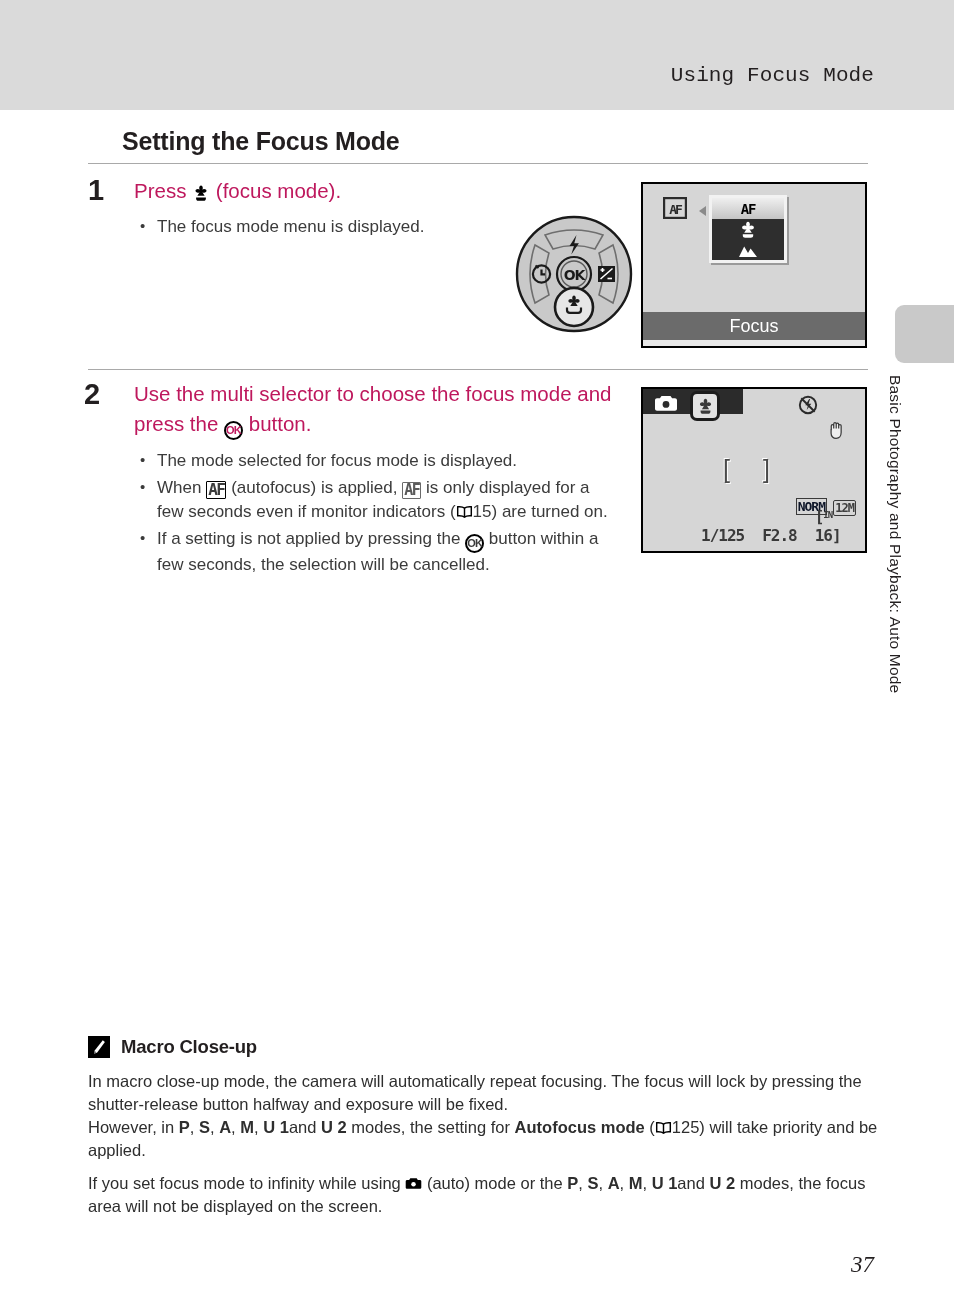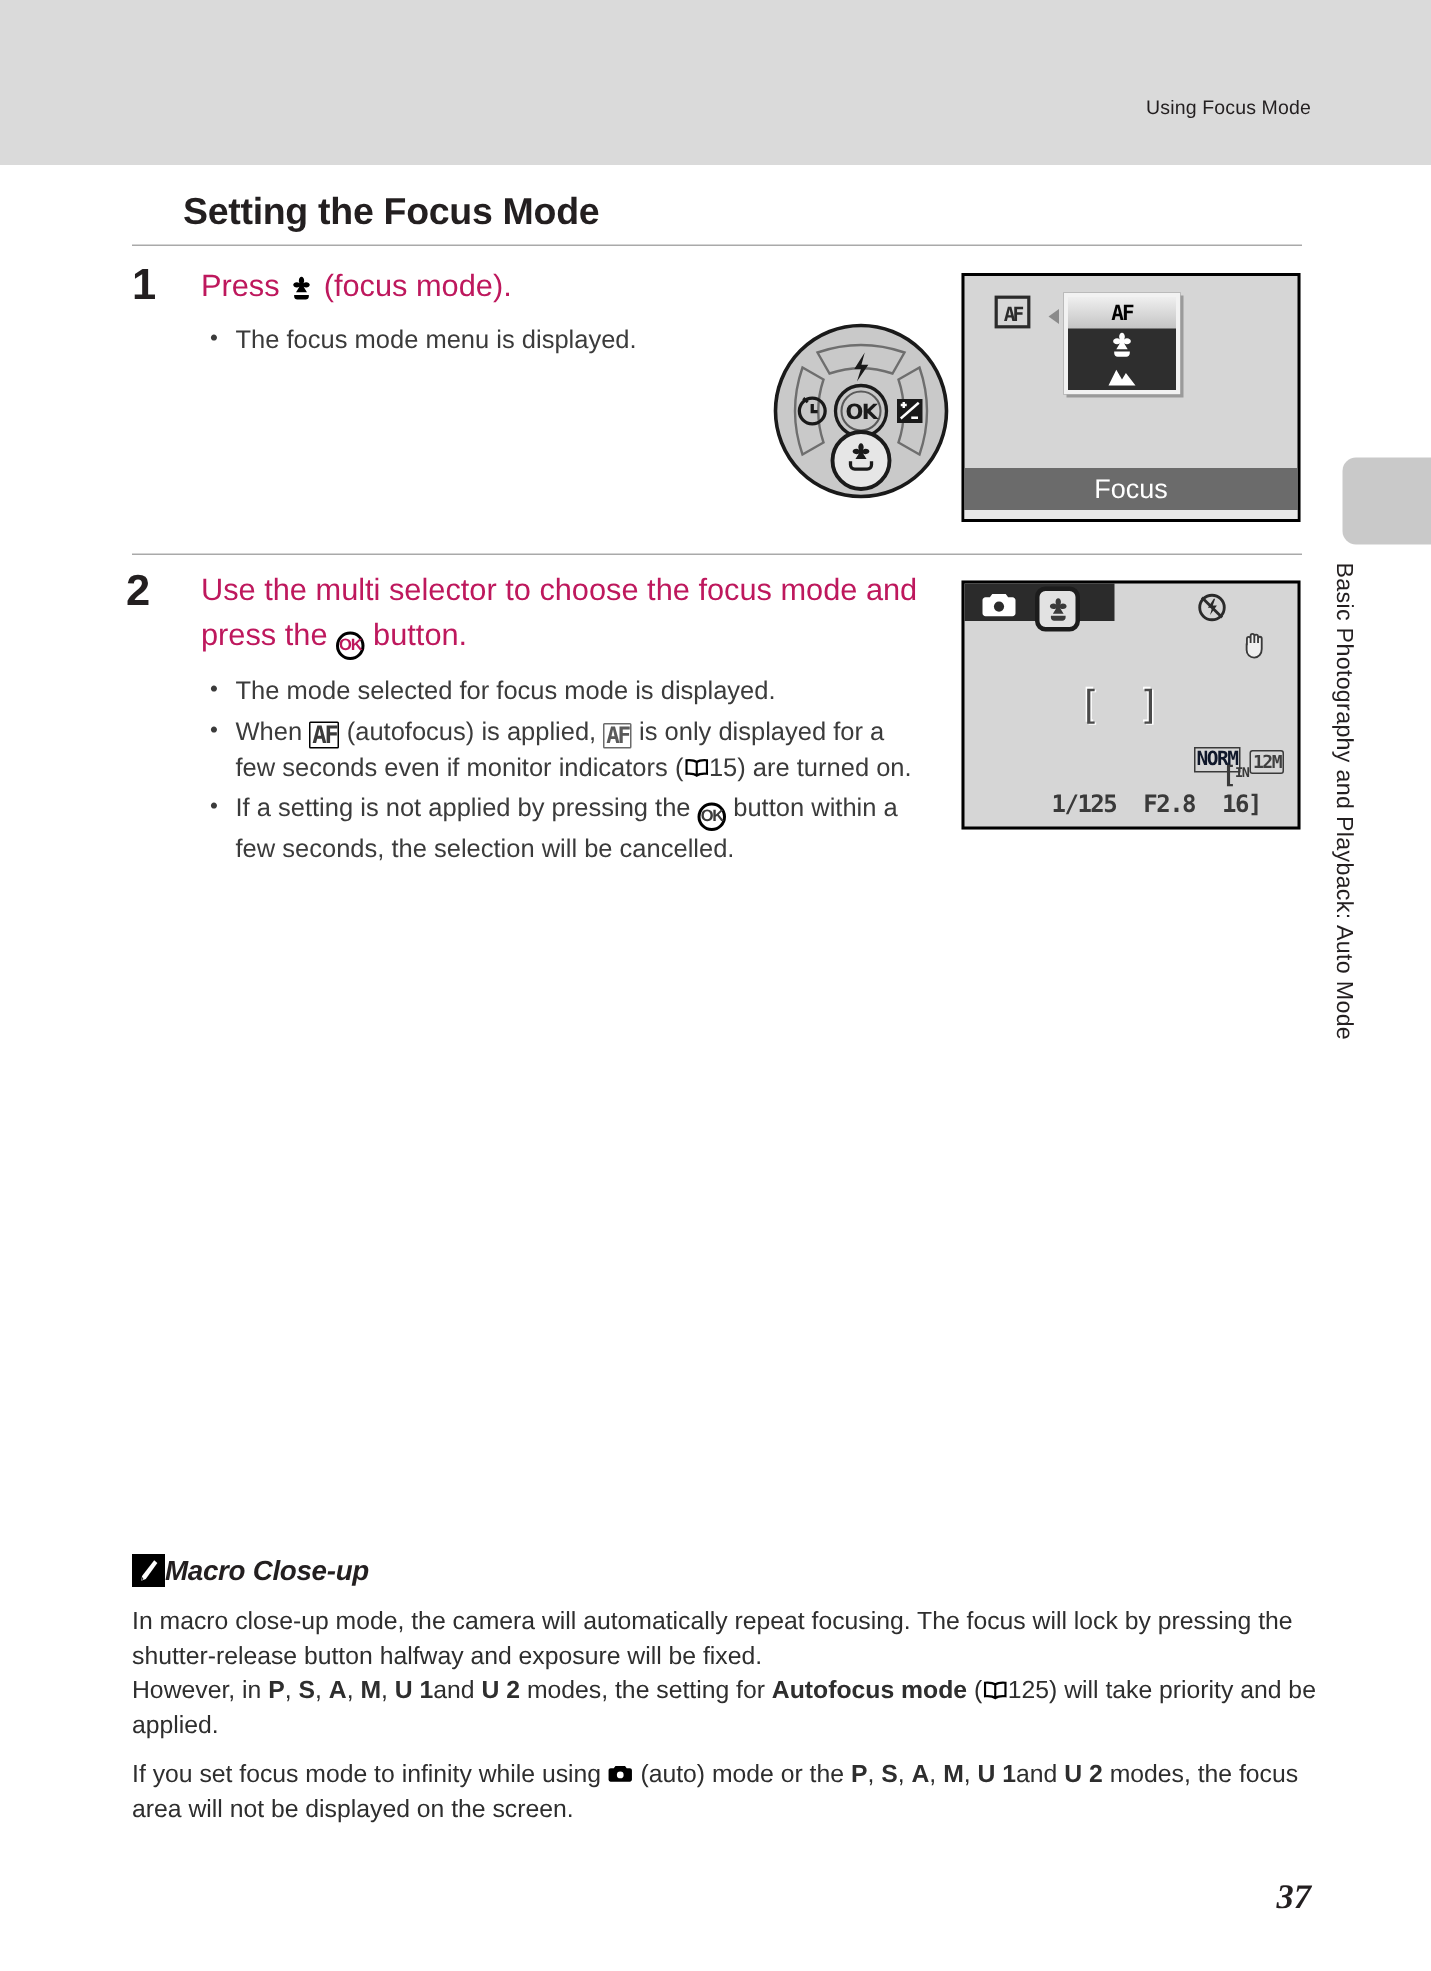--- a/index.html
+++ b/index.html
@@ -12,22 +12,23 @@
   }
   .page { position: relative; width: 954px; height: 1314px; }
 
   
   .header-band {
     position: absolute; left: 0; top: 0; width: 954px; height: 110px;
     background: #dadada;
   }
   .header-title {
     position: absolute; right: 80px; top: 64px;
-    font-size: 13px; color: #231f20; letter-spacing: .1px;
+    font-size: 21px; color: #231f20; letter-spacing: .1px;
     white-space: nowrap;
+    font-family: Liberation Mono, monospace;
   }
 
   
   .side-tab {
     position: absolute; left: 895px; top: 305px; width: 59px; height: 58px;
     background: #c9c9c9; border-radius: 9px 0 0 9px;
   }
   .side-tab-label {
     position: absolute; left: 886px; top: 375px;
     width: 420px;
@@ -190,32 +191,32 @@
   .sd-shots { letter-spacing: -1px; }
   .sd-shots small { font-size: 9px; vertical-align: 4px; }
 
   
   .dial { position: absolute; left: 515px; top: 215px; width: 118px; height: 118px; }
 
   
   .note { position: absolute; left: 88px; width: 790px; }
   .note-1 { top: 1036px; }
   .note-2 { top: 1172px; }
-  .note-head { display: flex; align-items: center; margin-bottom: 12px; font-style: italic; }
+  .note-head { display: flex; align-items: center; gap: 11px; margin-bottom: 12px; }
   .pencil-badge {
     width: 22px; height: 22px; background: #000;
     display: flex; align-items: center; justify-content: center;
   }
   .note-title { font-size: 18.5px; font-weight: bold; letter-spacing: -.2px; }
   .note-text { font-size: 16.5px; line-height: 23px; color: #2e2e2e; }
 
   
   .pageno {
     position: absolute; right: 80px; top: 1252px;
-    font-size: 23px; font-style: italic; font-weight: bold;
+    font-size: 23px; font-style: italic; font-weight: normal;
     font-family: "Liberation Serif", serif;
   }
 </style>
 </head>
 <body>
 
 <div class="page">
 
   <div class="header-band"></div>
   <div class="header-title">Using Focus Mode</div>

